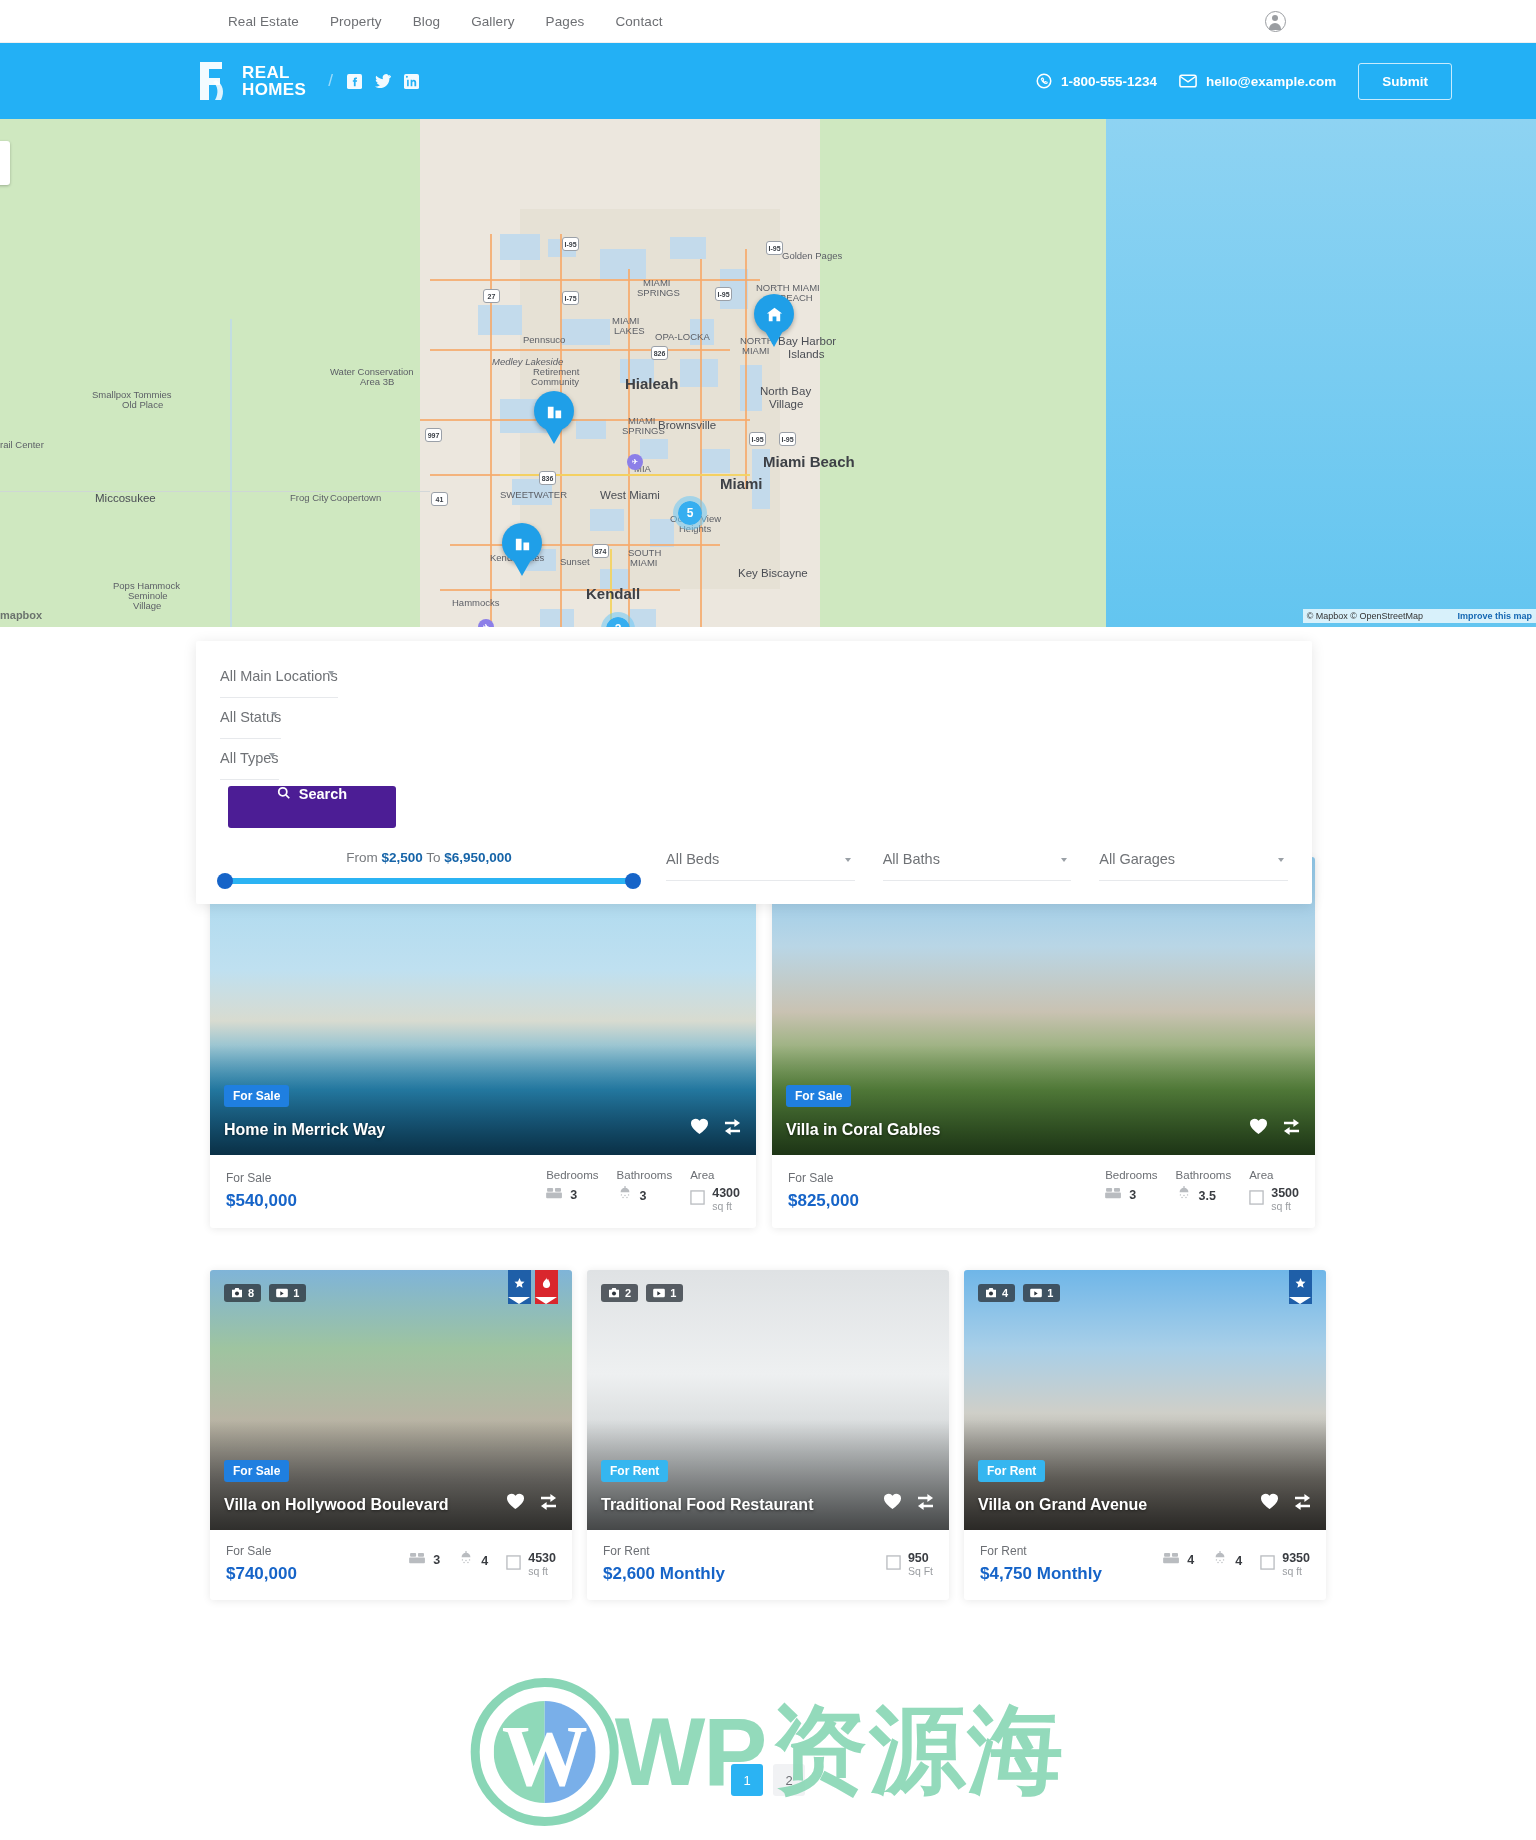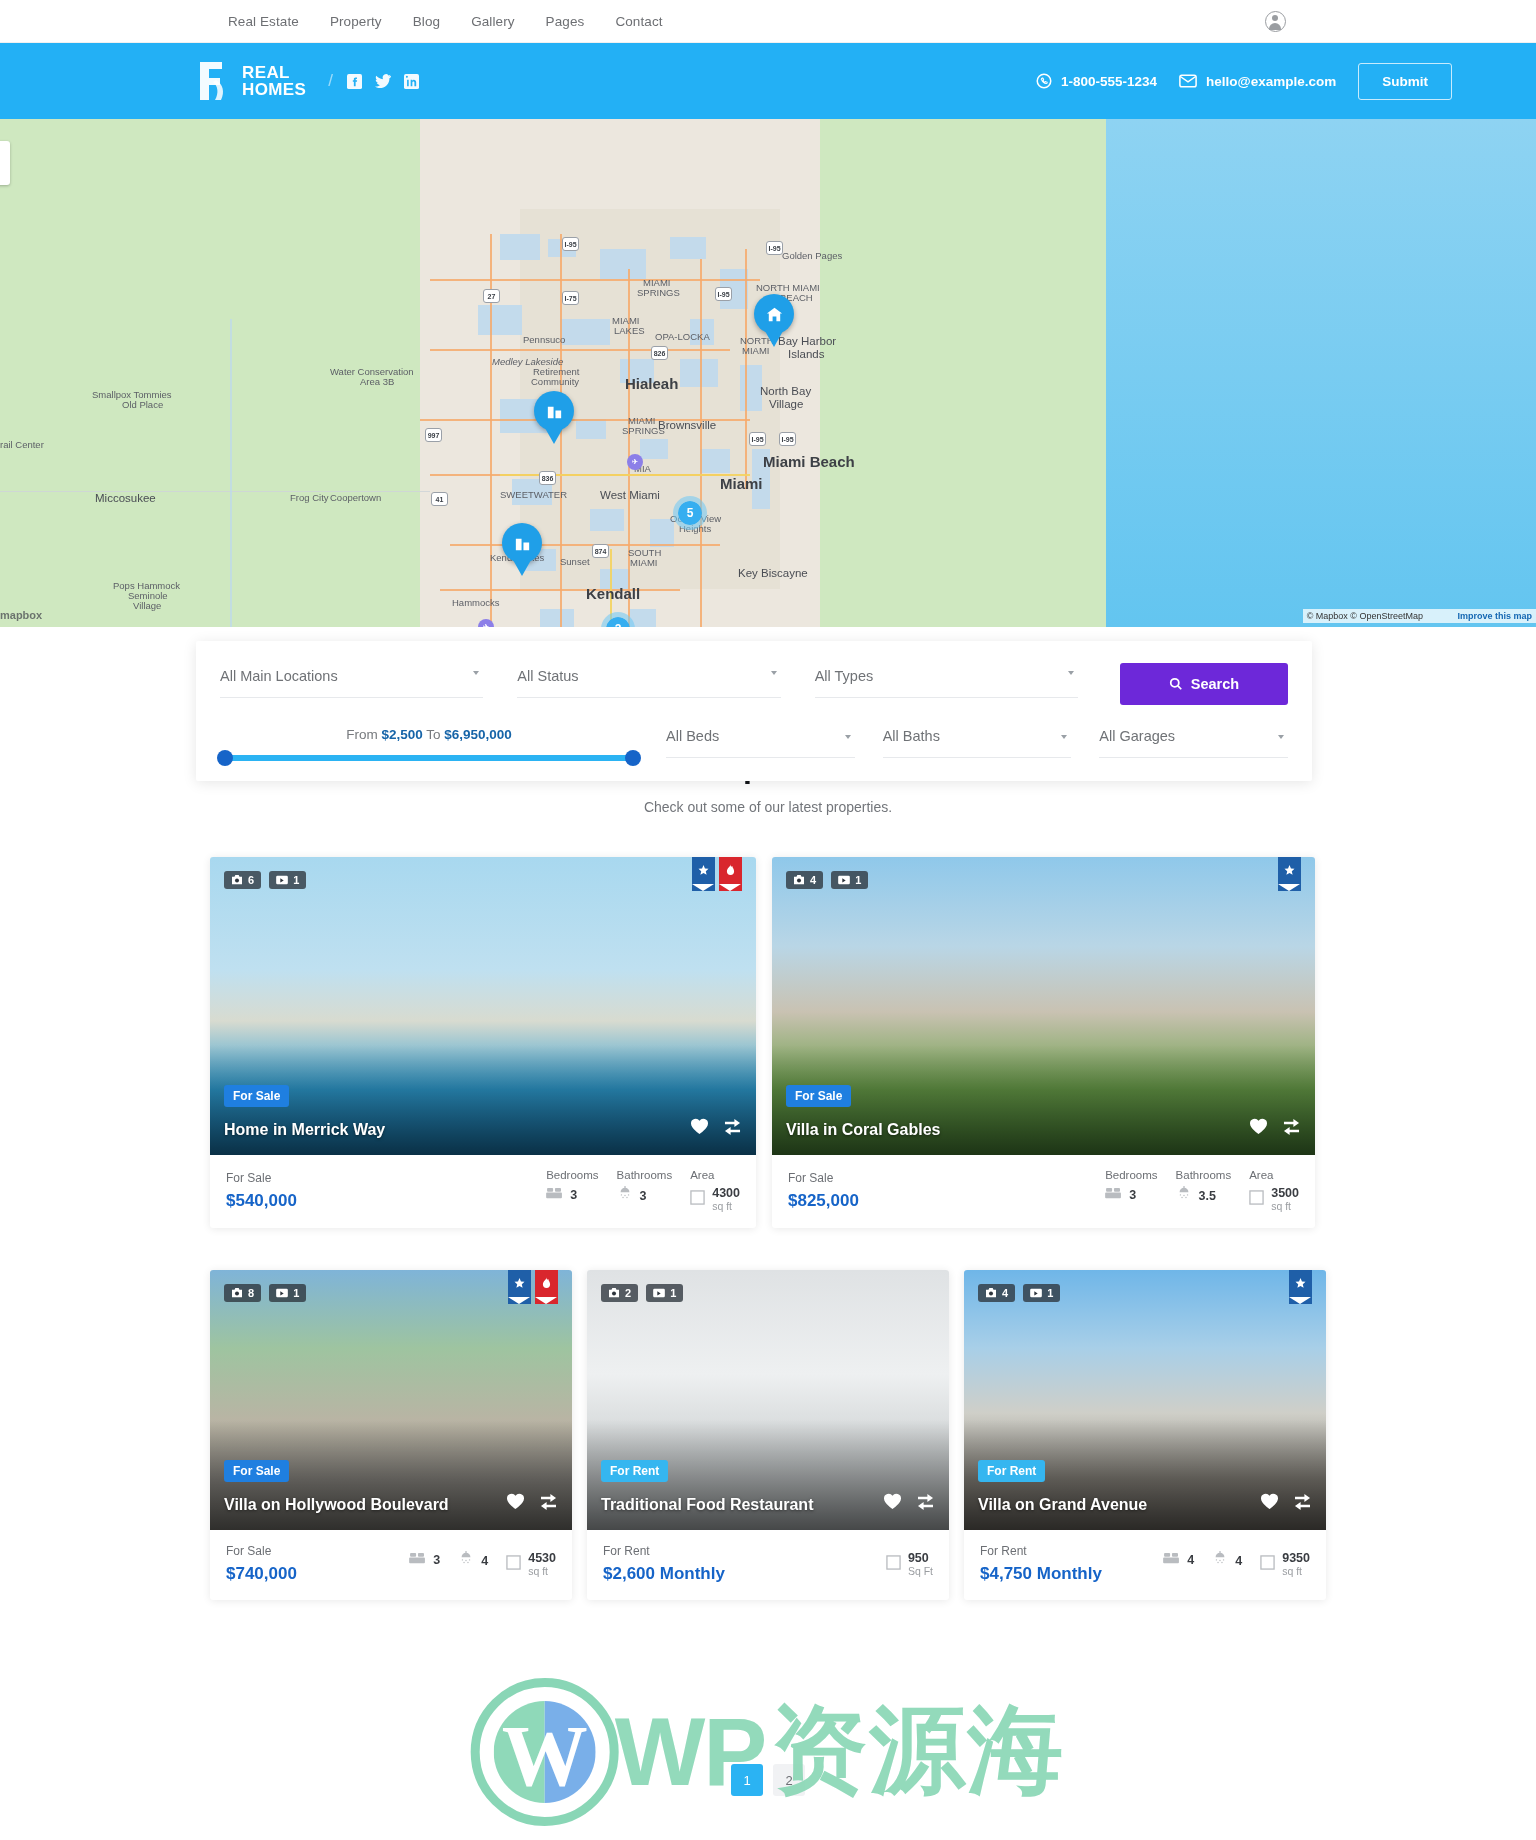--- a/index.html
+++ b/index.html
@@ -88,35 +88,35 @@
   .map-attr { position:absolute; right:0; bottom:4px; font-size:9px; background:rgba(255,255,255,.75); padding:2px 4px; color:#333; }
   .map-attr b { color:#1668b3;padding-left:32px; }
   .map-ctrl { position:absolute; left:-8px; top:22px; width:18px; height:44px; background:#fff; border-radius:3px; box-shadow:0 1px 3px rgba(0,0,0,.25); }
 
   
   .search-panel {
     position:absolute; left:196px; top:641px; width:1116px; background:#fff;
     box-shadow:0 2px 14px rgba(0,0,0,.10); border-radius:2px; padding:22px 24px 20px;
     z-index: 30;
   }
-  .row1 { display:flex; align-items:flex-start; gap:6px; }
+  .row1 { display:flex; align-items:flex-start; gap:6px;flex-direction:column; }
   .sel {
     position:relative; flex:1; border-bottom:1px solid #e7e9ec; padding:4px 0 12px;
     margin-right:28px;
   }
   .sel:last-child { margin-right:0; }
   .sel span { font-size:14.5px; color:#6f7276; }
   .caret {
     position:absolute; right:4px; top:8px; width:0;height:0;
     border-left:3.5px solid transparent;border-right:3.5px solid transparent;
     border-top:4px solid #9aa0a6;
   }
   .search-btn {
-    width:168px; height:42px; background:#6d28d9; border:none; border-radius:3px;
-    color:#fff; font-size:14.5px; font-weight:bold; display:flex;align-items:center;
+    width:168px; height:42px; background:#4c1d95; border:none; border-radius:3px;
+    color:#fff; font-size:14.5px; font-weight:bold; display:flex;align-items:flex-start;
     justify-content:center; gap:8px; cursor:pointer; flex:none; margin-left:8px;
     font-family:"Liberation Sans", sans-serif;
   }
   .search-btn svg { stroke:#fff; fill:none; stroke-width:2; }
   .row2 { display:flex; align-items:flex-start; margin-top:22px; gap:0; }
   .price-col { width:418px; margin-right:28px;}
   .price-label { text-align:center; font-size:13.5px; color:#777a7e; margin-bottom:13px; }
   .price-label b { color:#1664a8; }
   .slider { position:relative; height:6px; background:#2bb3f3; border-radius:3px; }
   .knob { position:absolute; top:-5px; width:16px;height:16px;border-radius:50%;background:#1664c8; }

